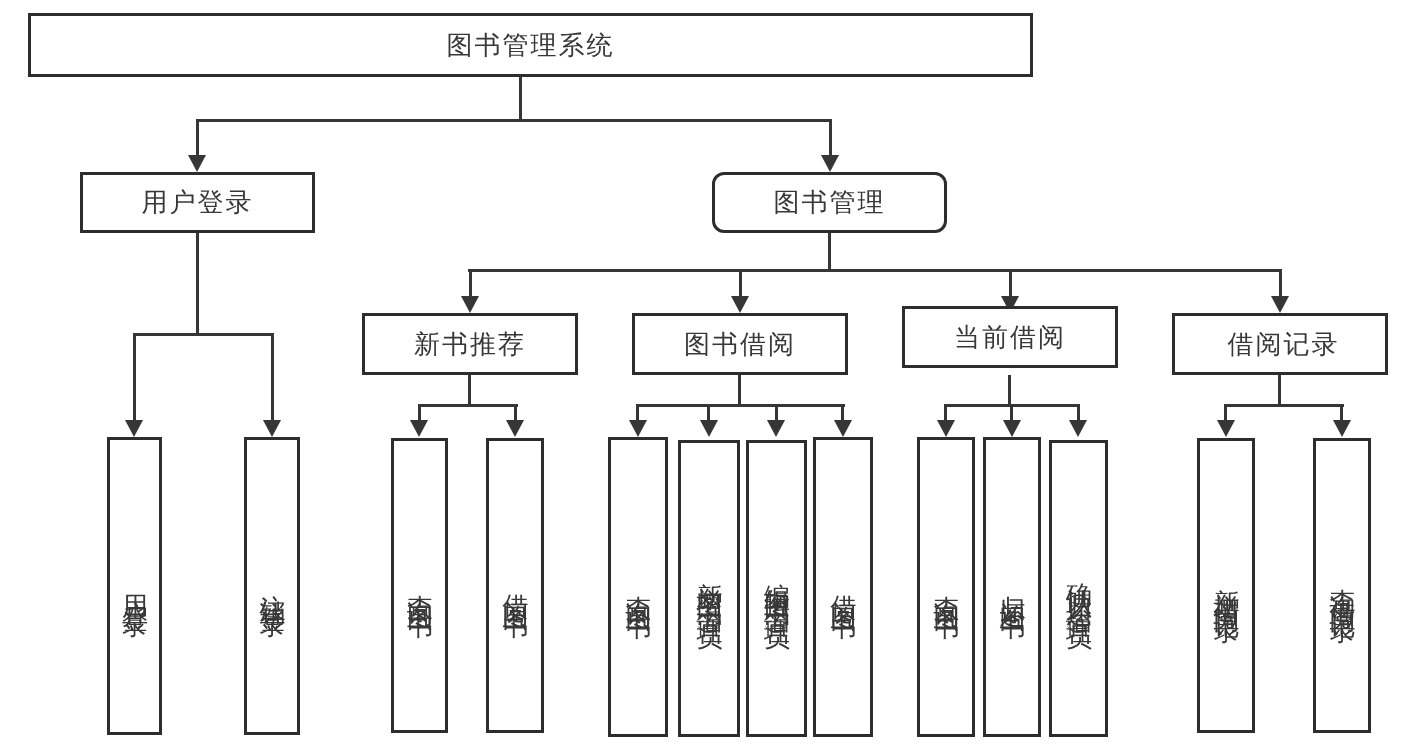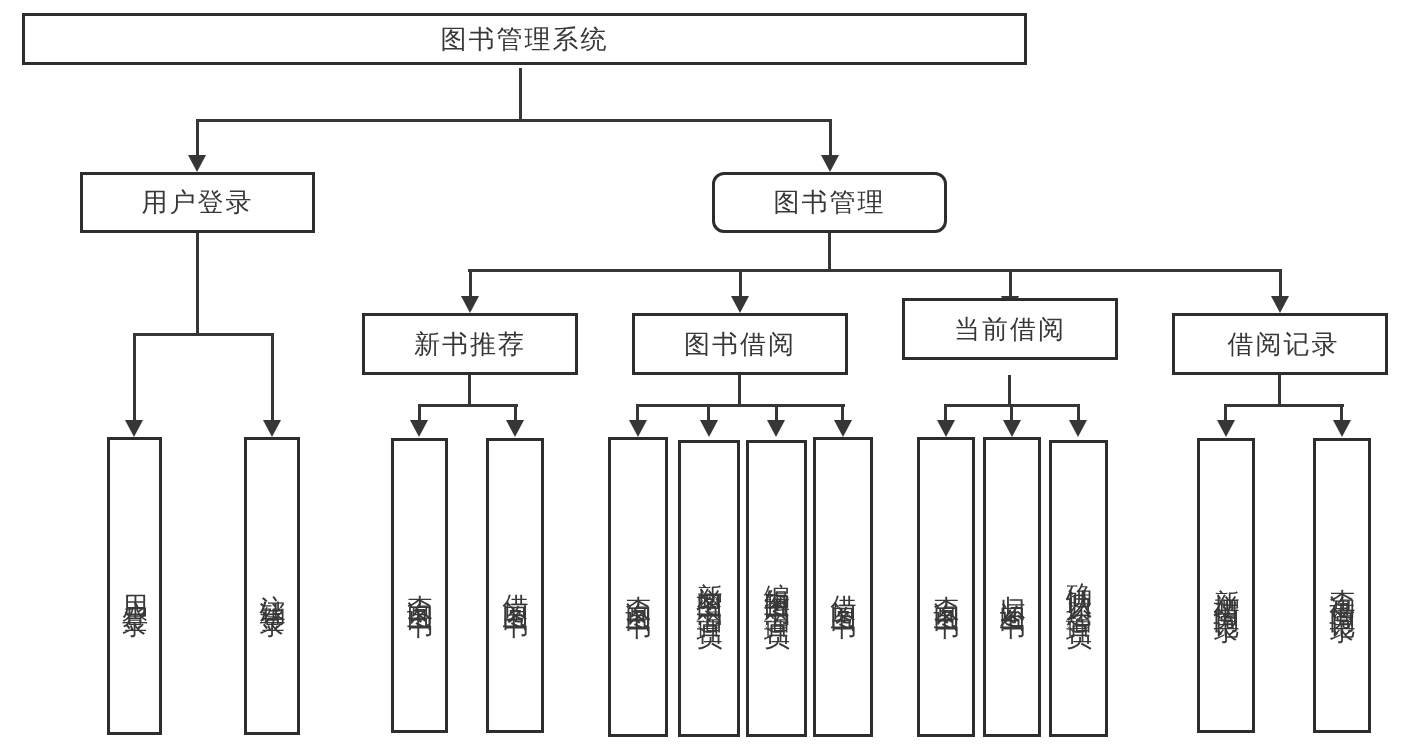--- a/index.html
+++ b/index.html
@@ -27,21 +27,21 @@
     position:absolute;left:1183px;top:714px;width:215px;height:28px;
     color:#c9cbd0;font-size:21px;text-align:right;z-index:5;
     text-shadow:0 0 1px #b8bac0;white-space:nowrap;
   }
 </style>
 </head>
 <body>
 
 <div class="canvas">
 
-  <div class="box" style="left:22px;top:13px;width:1005px;height:52px;">图书管理系统</div>
+  <div class="box" style="left:28px;top:13px;width:1005px;height:64px;">图书管理系统</div>
 
   <div class="ln" style="left:519px;top:68px;width:3px;height:54px;"></div>
   <div class="ln" style="left:196px;top:119px;width:636px;height:3px;"></div>
   <div class="ln" style="left:196px;top:119px;width:3px;height:36px;"></div>
   <div class="ah" style="left:188px;top:155px;"></div>
   <div class="ln" style="left:829px;top:119px;width:3px;height:36px;"></div>
   <div class="ah" style="left:821px;top:155px;"></div>
 
   <div class="box" style="left:80px;top:172px;width:235px;height:61px;">用户登录</div>
   <div class="box" style="left:712px;top:172px;width:235px;height:61px;border-radius:12px;">图书管理</div>
@@ -62,21 +62,21 @@
   <div class="ah" style="left:461px;top:296px;"></div>
   <div class="ln" style="left:739px;top:269px;width:3px;height:27px;"></div>
   <div class="ah" style="left:731px;top:296px;"></div>
   <div class="ln" style="left:1009px;top:269px;width:3px;height:27px;"></div>
   <div class="ah" style="left:1001px;top:296px;"></div>
   <div class="ln" style="left:1279px;top:269px;width:3px;height:27px;"></div>
   <div class="ah" style="left:1271px;top:296px;"></div>
 
   <div class="box" style="left:632px;top:313px;width:216px;height:62px;">图书借阅</div>
   <div class="box" style="left:362px;top:313px;width:216px;height:62px;">新书推荐</div>
-  <div class="box" style="left:902px;top:298px;width:216px;height:62px;">当前借阅</div>
+  <div class="box" style="left:902px;top:306px;width:216px;height:62px;">当前借阅</div>
   <div class="box" style="left:1172px;top:313px;width:216px;height:62px;padding-left:7px;">借阅记录</div>
 
   <div class="ln" style="left:468px;top:375px;width:3px;height:32px;"></div>
   <div class="ln" style="left:418px;top:404px;width:100px;height:3px;"></div>
   <div class="ln" style="left:418px;top:404px;width:3px;height:16px;"></div>
   <div class="ah" style="left:410px;top:420px;"></div>
   <div class="ln" style="left:514px;top:404px;width:3px;height:16px;"></div>
   <div class="ah" style="left:506px;top:420px;"></div>
 
   <div class="box v" style="left:391px;top:438px;width:57px;height:295px;">查询图书</div>

